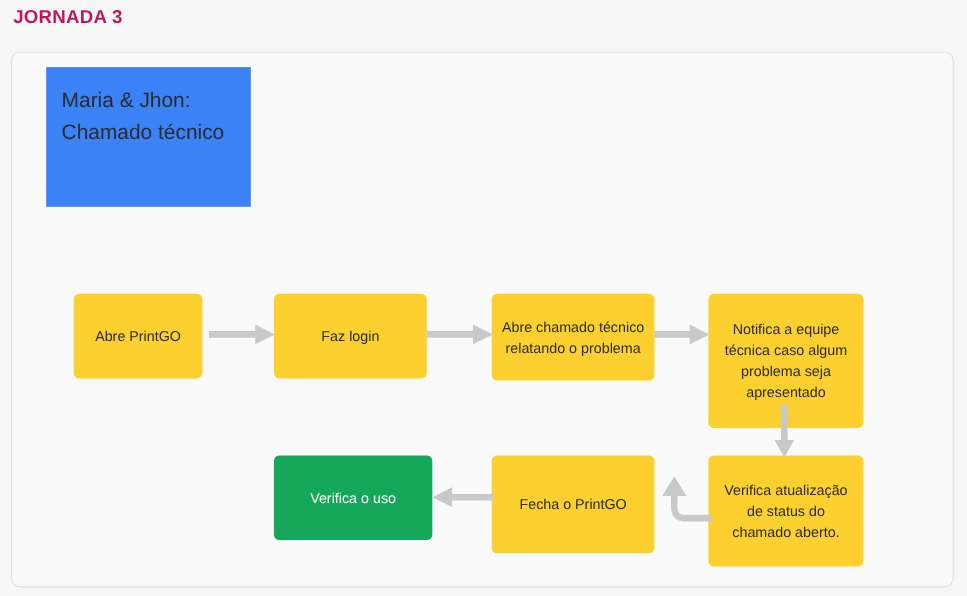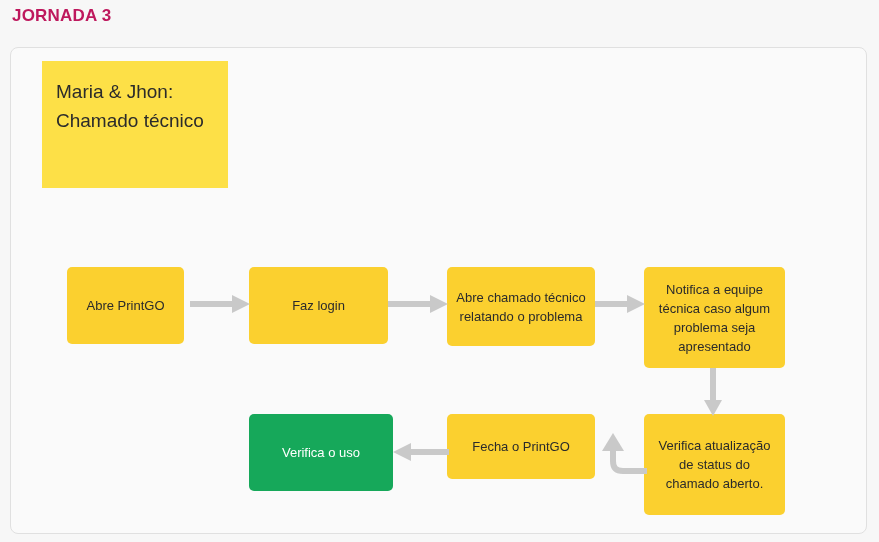--- a/index.html
+++ b/index.html
@@ -38,21 +38,21 @@
     border: 1px solid #e0e0e0;
     border-radius: 8px;
   }
 
   .persona-note {
     position: absolute;
     left: 31px;
     top: 13px;
     width: 186px;
     height: 127px;
-    background: #fde047;
+    background: #3b82f6;
     box-sizing: border-box;
     padding: 16px 14px 0 14px;
     font-size: 19px;
     line-height: 29px;
     color: #2b2b2b;
   }
 
   .node {
     position: absolute;
     box-sizing: border-box;
@@ -71,25 +71,25 @@
   }
   .node.green {
     background: #16a85a;
     color: #ffffff;
   }
 
   
   #node-abre-printgo   { left: 56px;  top: 219px; width: 117px; height: 77px; }
   #node-faz-login      { left: 238px; top: 219px; width: 139px; height: 77px; text-align: center; }
   #node-abre-chamado   { left: 436px; top: 219px; width: 148px; height: 79px; }
-  #node-notifica       { left: 633px; top: 219px; width: 141px; height: 101px; }
+  #node-notifica       { left: 633px; top: 219px; width: 141px; height: 122px; }
 
   
   #node-finaliza-uso   { left: 238px; top: 366px; width: 144px; height: 77px; }
-  #node-fecha-printgo  { left: 436px; top: 366px; width: 148px; height: 65px; }
+  #node-fecha-printgo  { left: 436px; top: 366px; width: 148px; height: 89px; }
   #node-verifica       { left: 633px; top: 366px; width: 141px; height: 101px; }
 
   .connector {
     position: absolute;
     pointer-events: none;
   }
   .connector svg { display: block; overflow: visible; }
 
   #conn-1 { left: 179px; top: 247px; }
   #conn-2 { left: 377px; top: 247px; }

